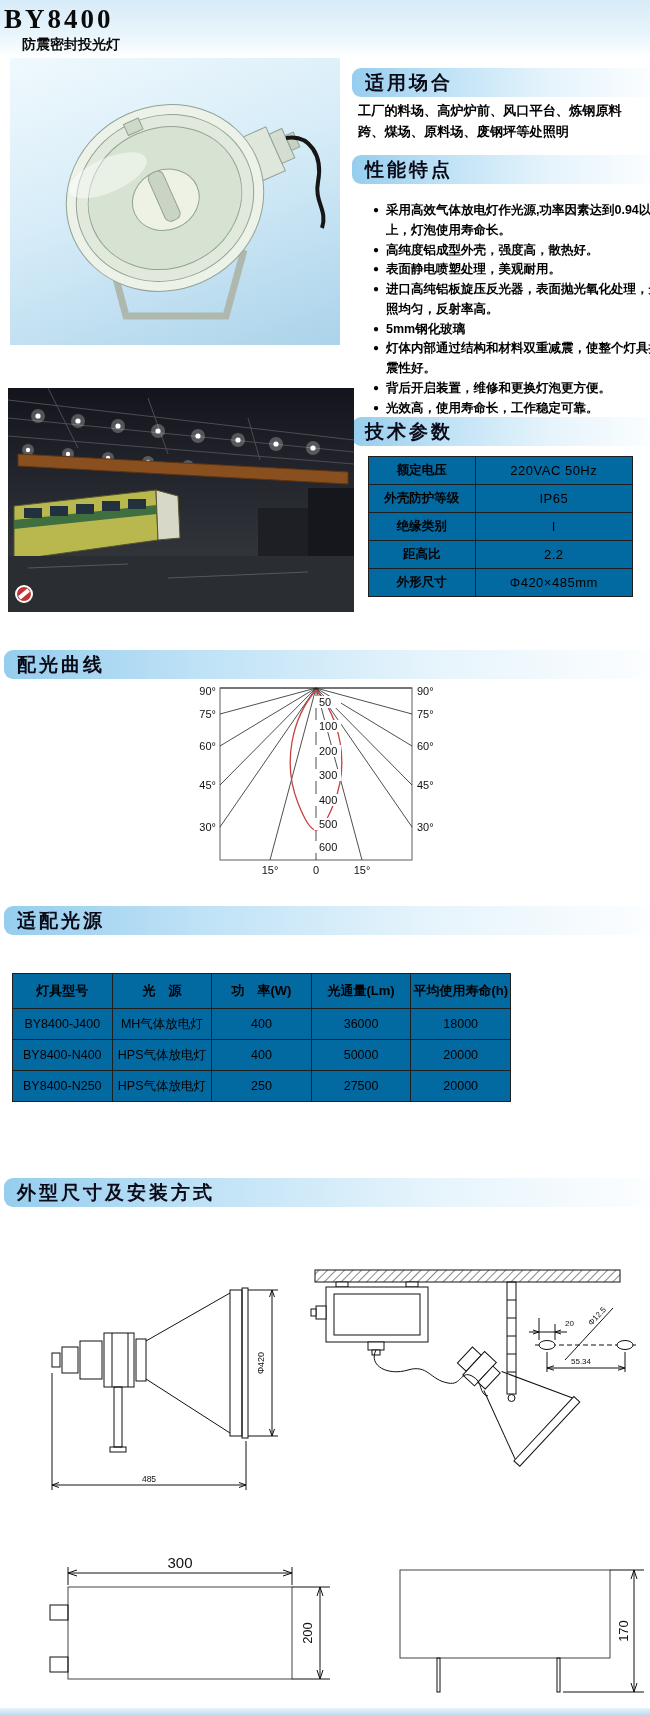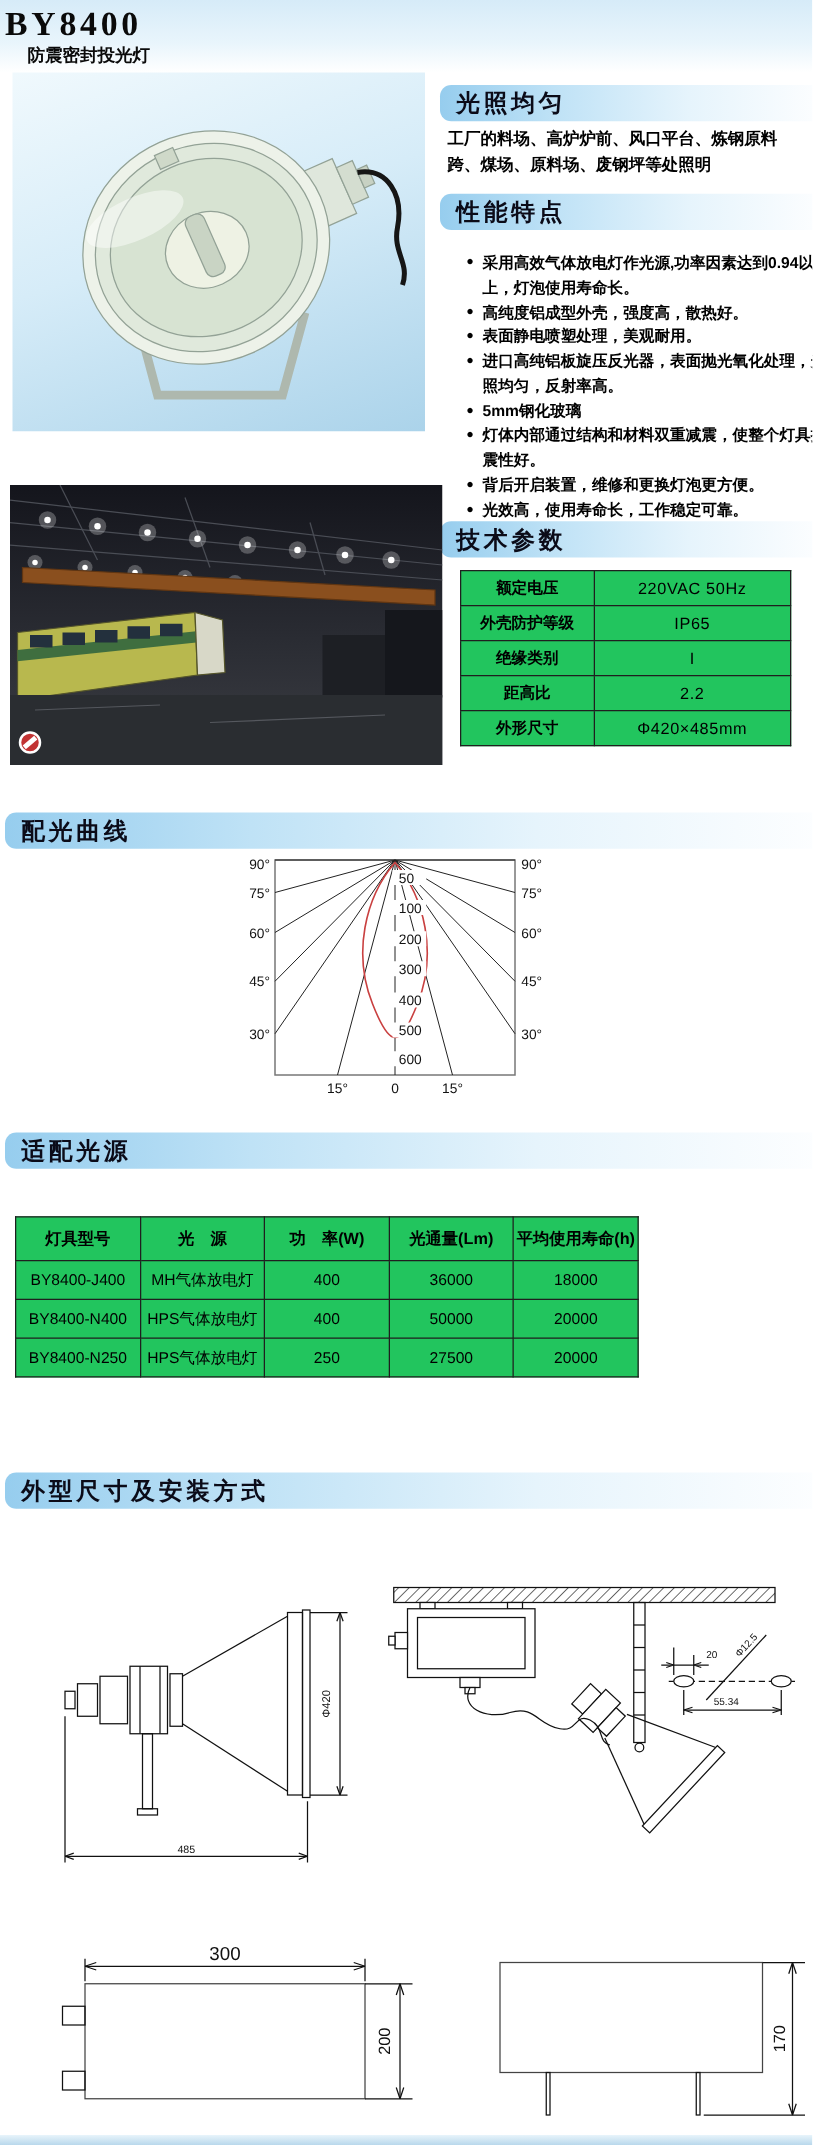--- a/index.html
+++ b/index.html
@@ -23,21 +23,21 @@
   .h-inst{left:4px;top:1178px;width:642px;}
   .product-photo{position:absolute;left:10px;top:58px;width:330px;height:287px;
         background:linear-gradient(160deg,#f0f9fd 0%,#d6ecf8 45%,#abd3ea 100%);}
   .factory-photo{position:absolute;left:8px;top:388px;width:346px;height:224px;}
   .apps-text{position:absolute;left:358px;top:100px;width:288px;font-size:13.2px;
         font-weight:bold;line-height:1.6;}
   .features{position:absolute;left:358px;top:186px;width:290px;margin:15px;padding:0;
         list-style:none;font-size:12.5px;font-weight:bold;line-height:1.58;}
   .features li{position:relative;padding-left:13px;}
   .features li::before{content:"●";position:absolute;left:0;top:1px;font-size:10px;}
-  table{border-collapse:collapse;background:#22c55e;}
+  table{border-collapse:collapse;background:#0369a1;}
   .spec-table{position:absolute;left:368px;top:456px;width:265px;table-layout:fixed;}
   .spec-table td{border:1.6px solid #1f1f1f;height:27px;text-align:center;vertical-align:middle;
         font-size:12.5px;padding:0;}
   .spec-table td.l{width:40%;font-weight:bold;}
   .spec-table td.v{font-size:13px;letter-spacing:.5px;}
   .lamps-table{position:absolute;left:12px;top:973px;width:499px;table-layout:fixed;
         text-align:center;}
   .lamps-table th{border:1.6px solid #1f1f1f;height:34px;font-size:13px;font-weight:bold;padding:0;}
   .lamps-table td{border:1.6px solid #1f1f1f;height:30px;font-size:12.5px;padding:0;}
   .chart-wrap{position:absolute;left:175px;top:680px;width:280px;height:205px;}
@@ -69,21 +69,21 @@
         <ellipse cx="155" cy="140" rx="78" ry="70" fill="#d7e3d2"></ellipse>
         <ellipse cx="155" cy="142" rx="34" ry="30" fill="#eef2e4"></ellipse>
         <rect x="147" y="112" width="16" height="52" rx="6" fill="#c9d4c4"></rect>
         <rect x="147" y="56" width="16" height="12" fill="#cfd9c9"></rect>
         <ellipse cx="112" cy="96" rx="42" ry="17" fill="#ffffff" opacity="0.45" stroke="none"></ellipse>
       </g>
     </svg>
   </div>
 
   <div class="sec-h h-apps">
-    <span>光照均匀</span>
+    <span>适用场合</span>
 
   </div>
   <div class="apps-text">工厂的料场、高炉炉前、风口平台、炼钢原料跨、煤场、原料场、废钢坪等处照明</div>
 
   <div class="sec-h h-feat">
     <span>性能特点</span>
 
   </div>
   <ul class="features">
     <li>采用高效气体放电灯作光源,功率因素达到0.94以上，灯泡使用寿命长。</li>

